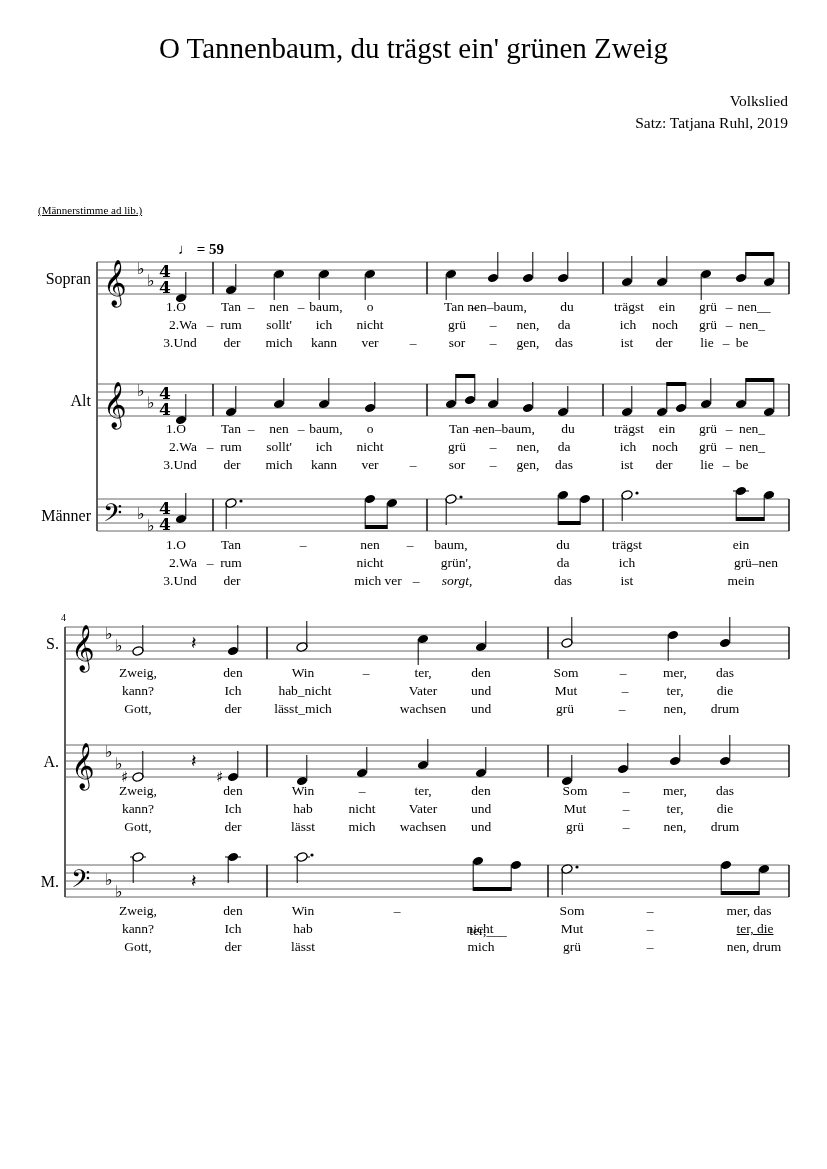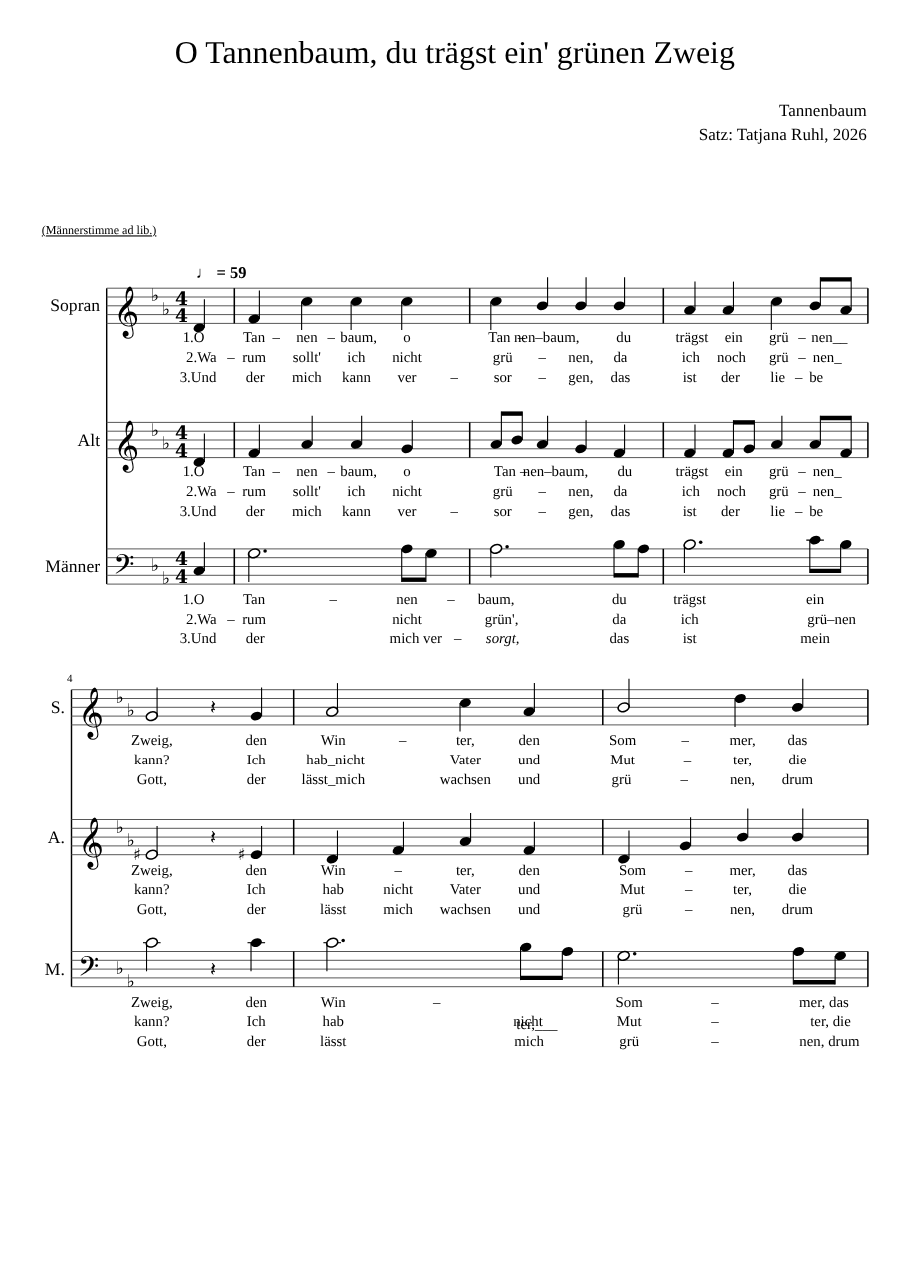--- a/index.html
+++ b/index.html
@@ -13,22 +13,22 @@
   .instr { font-size: 16px; text-align: right; }
   .lyric { font-size: 13.5px; position: absolute; white-space: nowrap; transform: translateX(-50%); }
   .measure-num { font-size: 10px; }
   svg#score { position: absolute; left: 0; top: 0; }
   .tempo { font-size: 15px; font-weight: bold; }
 </style>
 </head>
 <body>
 
 <div id="title" class="abs">O Tannenbaum, du trägst ein' grünen Zweig</div>
-<div id="composer" class="abs">Tannenbaum</div>
-<div id="arranger" class="abs">Satz: Tatjana Ruhl, 2026</div>
+<div id="composer" class="abs">Volkslied</div>
+<div id="arranger" class="abs">Satz: Tatjana Ruhl, 2019</div>
 <div id="note-ad-lib" class="abs">(Männerstimme ad lib.)</div>
 
 <div class="abs tempo" style="left:178px; top:241px;">
   <span style="font-weight:normal;">♩</span>
   <span>= 59</span>
 </div>
 
 <div class="abs measure-num" style="left:61px; top:612px;">4</div>
 
 <svg id="score" width="827" height="1169">
@@ -456,21 +456,21 @@
     <div class="lyric" style="left: 488px; top: 903px; margin-top: 20px;">ter,___</div>
     <div class="lyric" style="left: 572px; top: 903px;">Som</div>
     <div class="lyric" style="left: 650px; top: 903px;">–</div>
     <div class="lyric" style="left: 749px; top: 903px;">mer, das</div>
     <div class="lyric" style="left: 138px; top: 921px;">kann?</div>
     <div class="lyric" style="left: 233px; top: 921px;">Ich</div>
     <div class="lyric" style="left: 303px; top: 921px;">hab</div>
     <div class="lyric" style="left: 480px; top: 921px;">nicht</div>
     <div class="lyric" style="left: 572px; top: 921px;">Mut</div>
     <div class="lyric" style="left: 650px; top: 921px;">–</div>
-    <div class="lyric" style="left: 755px; top: 921px;">ter,   die</div>
+    <div class="lyric" style="left: 755px; top: 921px; text-decoration: underline;">ter,   die</div>
     <div class="lyric" style="left: 138px; top: 939px;">Gott,</div>
     <div class="lyric" style="left: 233px; top: 939px;">der</div>
     <div class="lyric" style="left: 303px; top: 939px;">lässt</div>
     <div class="lyric" style="left: 481px; top: 939px;">mich</div>
     <div class="lyric" style="left: 572px; top: 939px;">grü</div>
     <div class="lyric" style="left: 650px; top: 939px;">–</div>
     <div class="lyric" style="left: 754px; top: 939px;">nen, drum</div>
   </div>
 
 </body></html>

